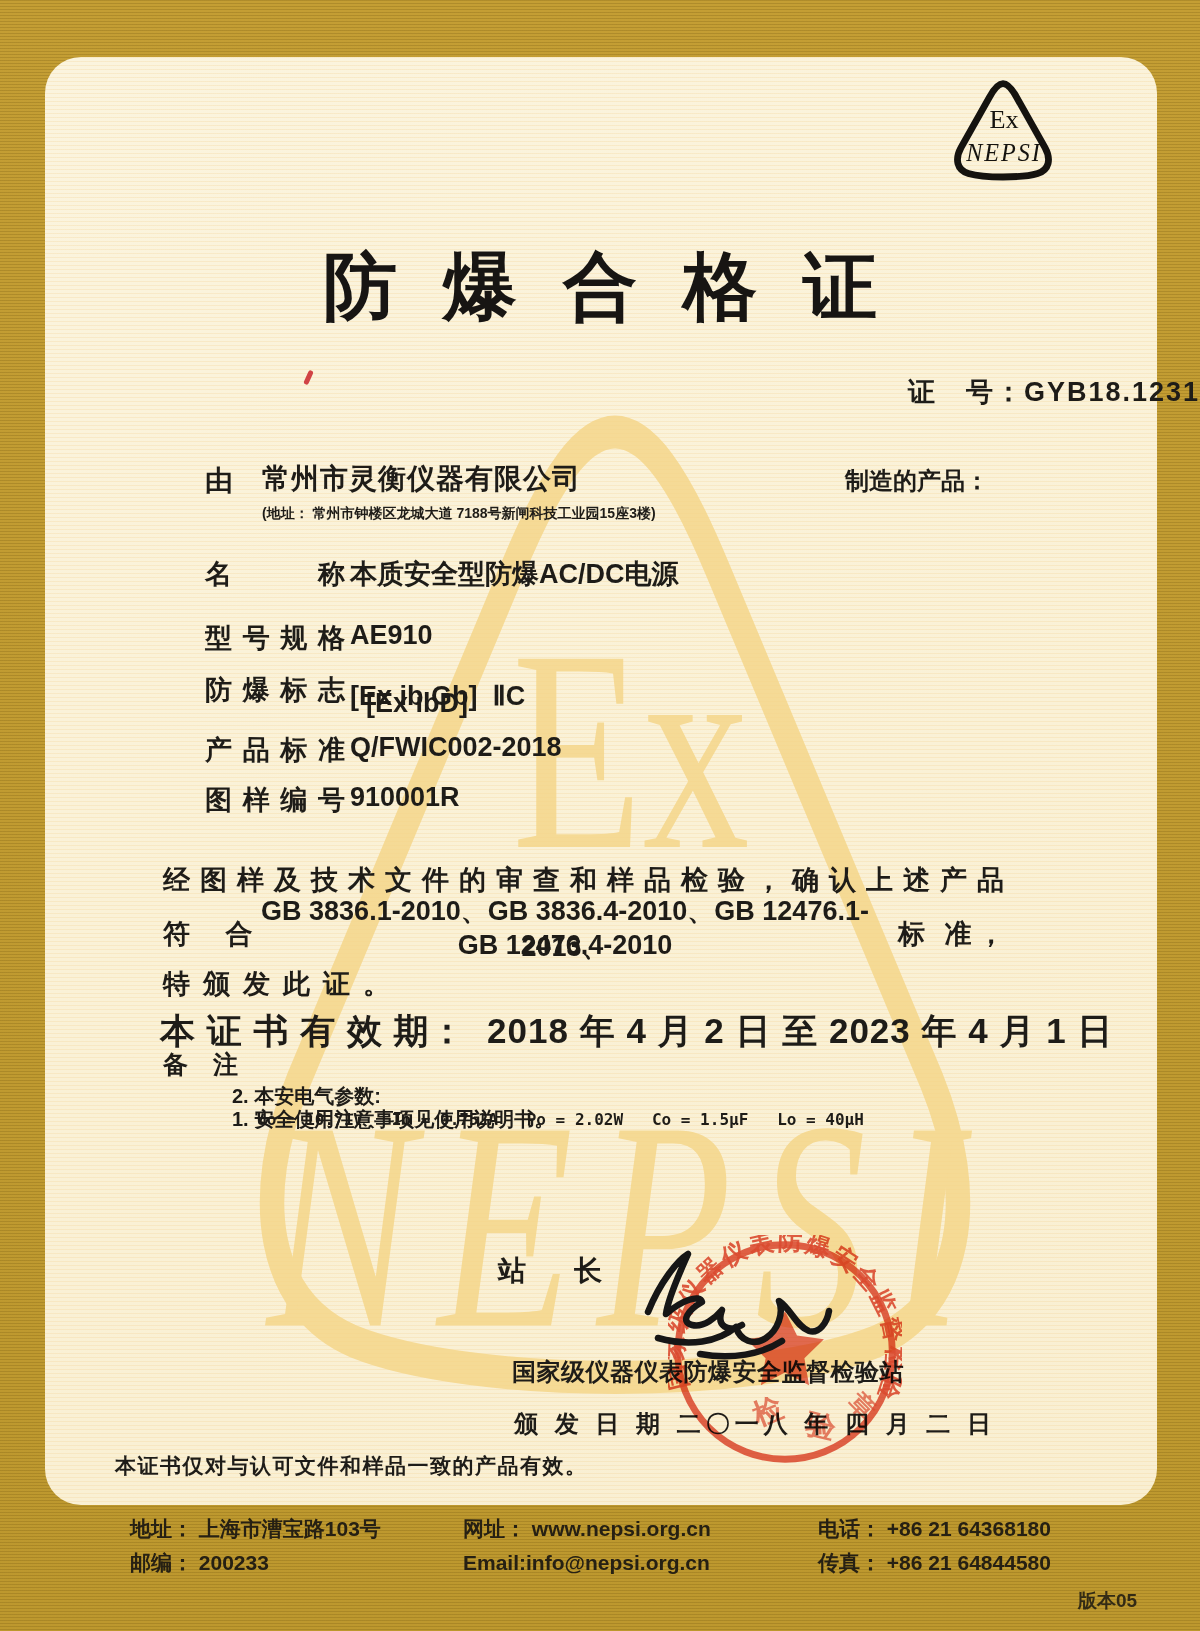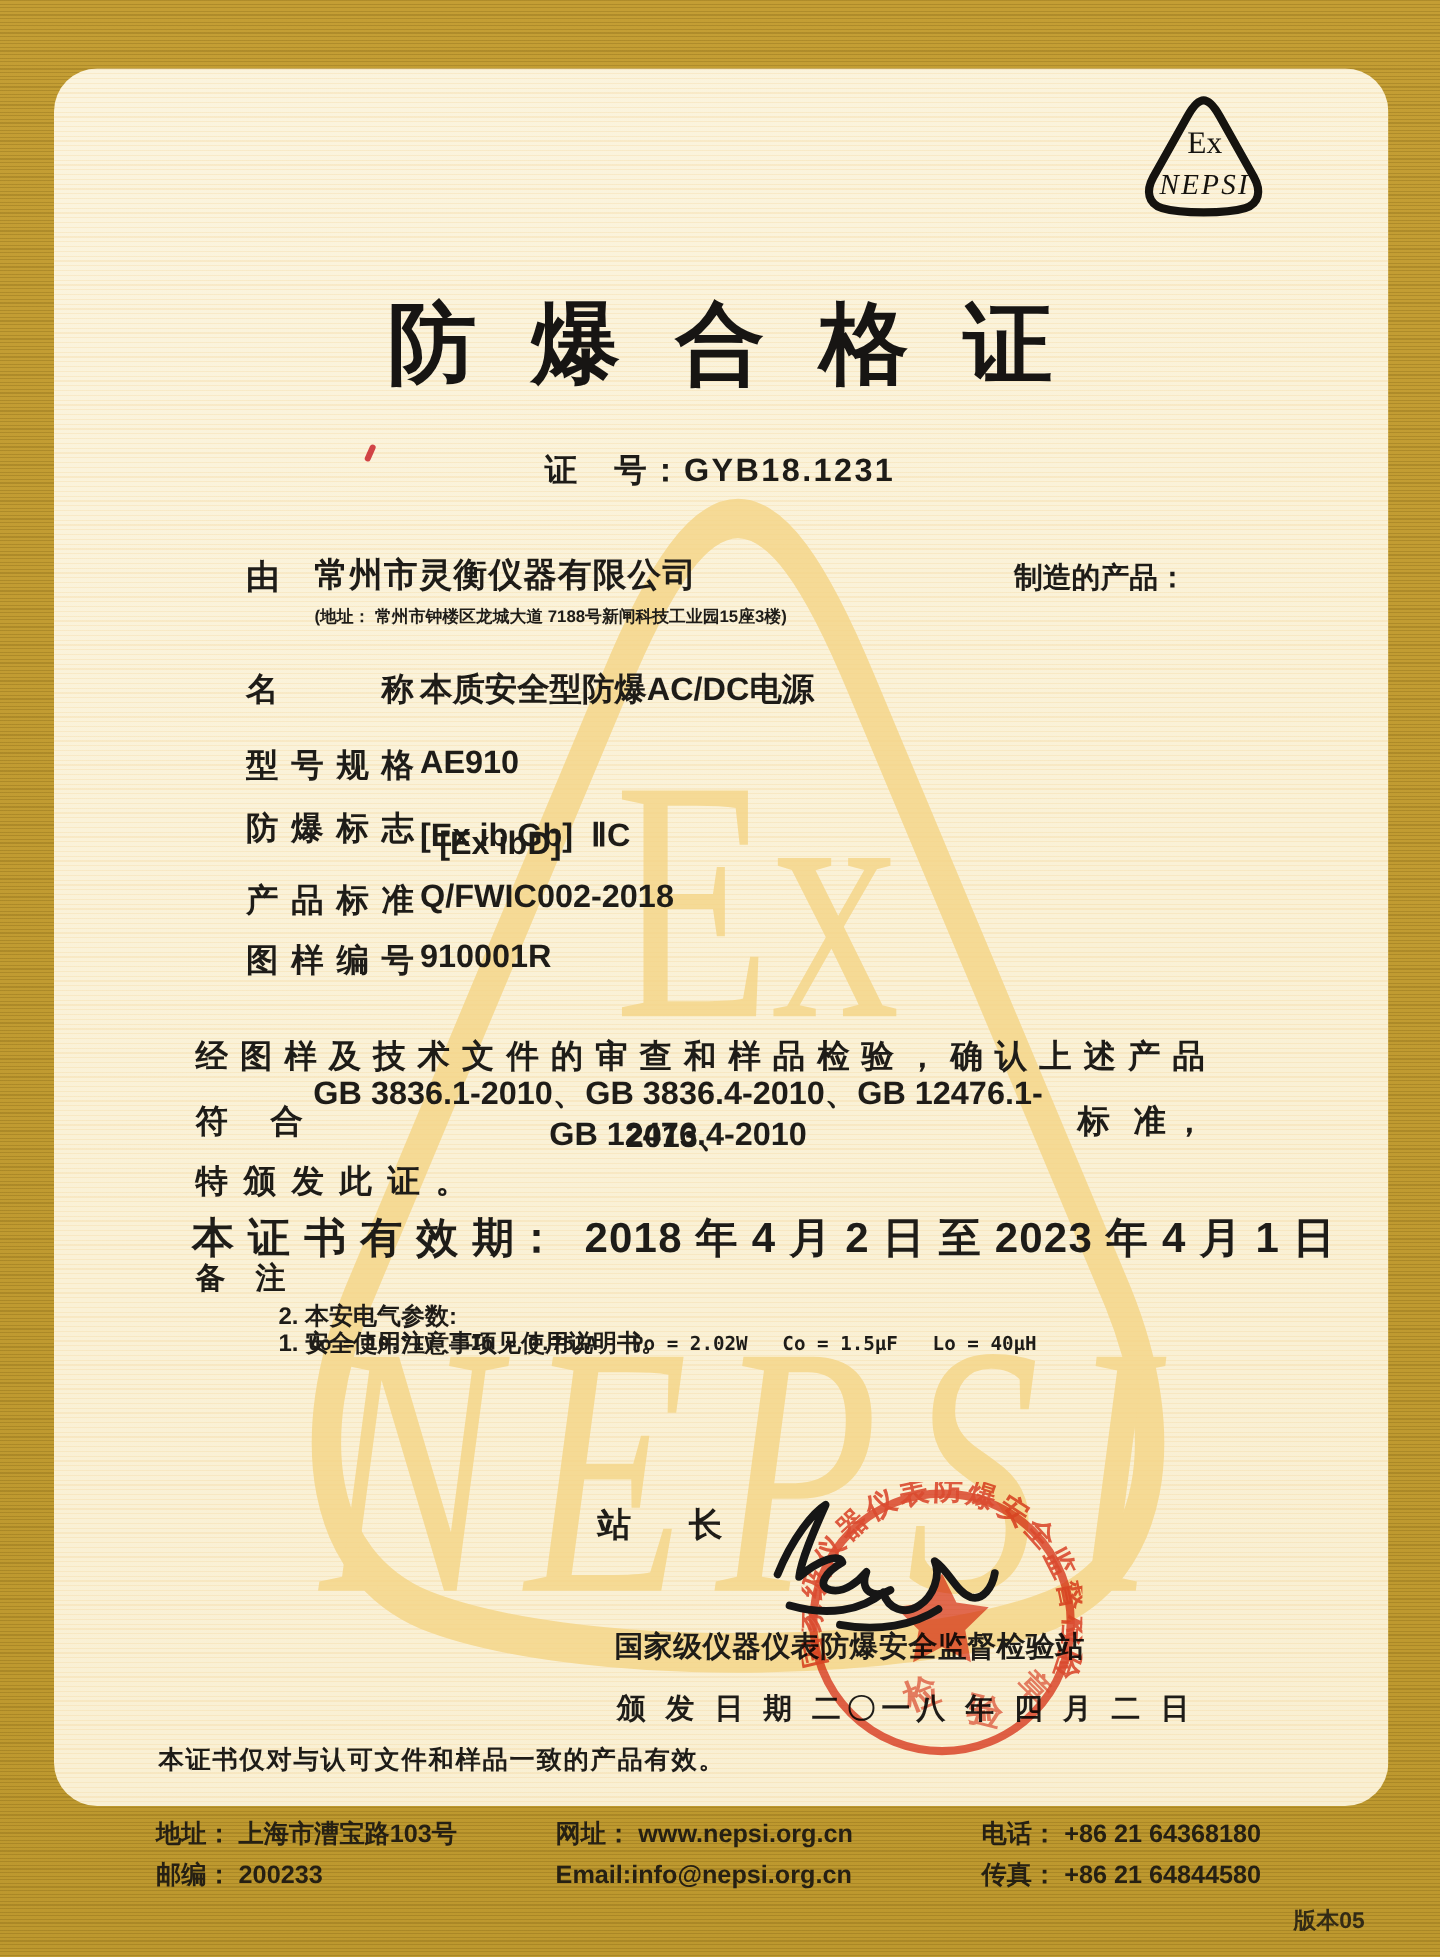--- a/index.html
+++ b/index.html
@@ -21,21 +21,21 @@
     overflow:hidden;
   }
   .abs{position:absolute;}
   .b{font-weight:700;color:#1e1c18;}
   .pre{white-space:pre;}
   .title{
     left:0;right:0;top:238px;text-align:center;
     font-size:74px;font-weight:800;color:#171513;
     letter-spacing:46px;padding-left:46px;
   }
-  .certno{left:0;right:0;top:374px;text-align:center;font-size:27px;letter-spacing:2px;}
+  .certno{left:0;right:0;top:374px;text-align:right;font-size:27px;letter-spacing:2px;}
   .speck{left:306px;top:370px;width:5px;height:15px;background:#c9252b;border-radius:3px;transform:rotate(24deg);opacity:.85;}
   .flabel{width:140px;text-align:justify;text-align-last:justify;font-size:27px;font-family:Liberation Serif, serif;}
   .fvalue{font-size:27px;}
   .footer-col{color:#262013;font-size:21px;font-weight:700;line-height:34px;}
   .wm{opacity:.8;}
   .stamp{mix-blend-mode:multiply;}
 </style>
 </head>
 <body>
 
@@ -95,21 +95,21 @@
 
   <div class="abs b" style="left:163px;top:1048px;font-size:25px;">备　注</div>
   <div class="abs b" style="left:232px;top:1106px;font-size:20px;">1. 安全使用注意事项见使用说明书。</div>
   <div class="abs b" style="left:232px;top:1083px;font-size:20px;">2. 本安电气参数:</div>
   <div class="abs b pre" style="left:257px;top:1110px;font-size:16px;font-family:'DejaVu Sans Mono',monospace;">Uo = 10.71V   Io = 0.752A   Po = 2.02W   Co = 1.5μF   Lo = 40μH</div>
 
   <div class="abs b" style="left:498px;top:1252px;font-size:28px;letter-spacing:10px;">站　长</div>
   <div class="abs b" style="left:512px;top:1356px;font-size:24px;letter-spacing:0.5px;">国家级仪器仪表防爆安全监督检验站</div>
   <div class="abs b" style="left:514px;top:1408px;font-size:24px;letter-spacing:5px;">颁 发 日 期 二〇一八 年 四 月 二 日</div>
 
-  <div class="abs b" style="left:132px;top:1452px;font-size:21px;letter-spacing:1.5px;">本证书仅对与认可文件和样品一致的产品有效。</div>
+  <div class="abs b" style="left:115px;top:1452px;font-size:21px;letter-spacing:1.5px;">本证书仅对与认可文件和样品一致的产品有效。</div>
 
   <svg class="abs stamp" style="left:668px;top:1235px;" width="234" height="234" viewBox="0 0 240 240">
     <circle cx="120" cy="120" r="110" fill="none" stroke="#e0503a" stroke-width="7" opacity="0.88"></circle>
     <path id="stampArc" d="M 21.3,155.9 A 105,105 0 1 1 218.7,155.9" fill="none"></path>
     <text font-size="25" font-weight="bold" fill="#e0503a" opacity="0.9">
       <textPath href="#stampArc" startOffset="0" textLength="440">国家级仪器仪表防爆安全监督检验站</textPath>
     </text>
     <polygon opacity="0.82" fill="#e0503a" points="120,78 132.3,103 159.9,107 139.9,126.5 144.7,154 120,141 95.3,154 100.1,126.5 80.1,107 107.7,103"></polygon>
     <text x="92" y="196" transform="rotate(-22 92 196)" font-size="30" font-weight="bold" fill="#e0503a" opacity="0.7">检</text>
     <text x="140" y="202" transform="rotate(14 140 202)" font-size="30" font-weight="bold" fill="#e0503a" opacity="0.7">验</text>

